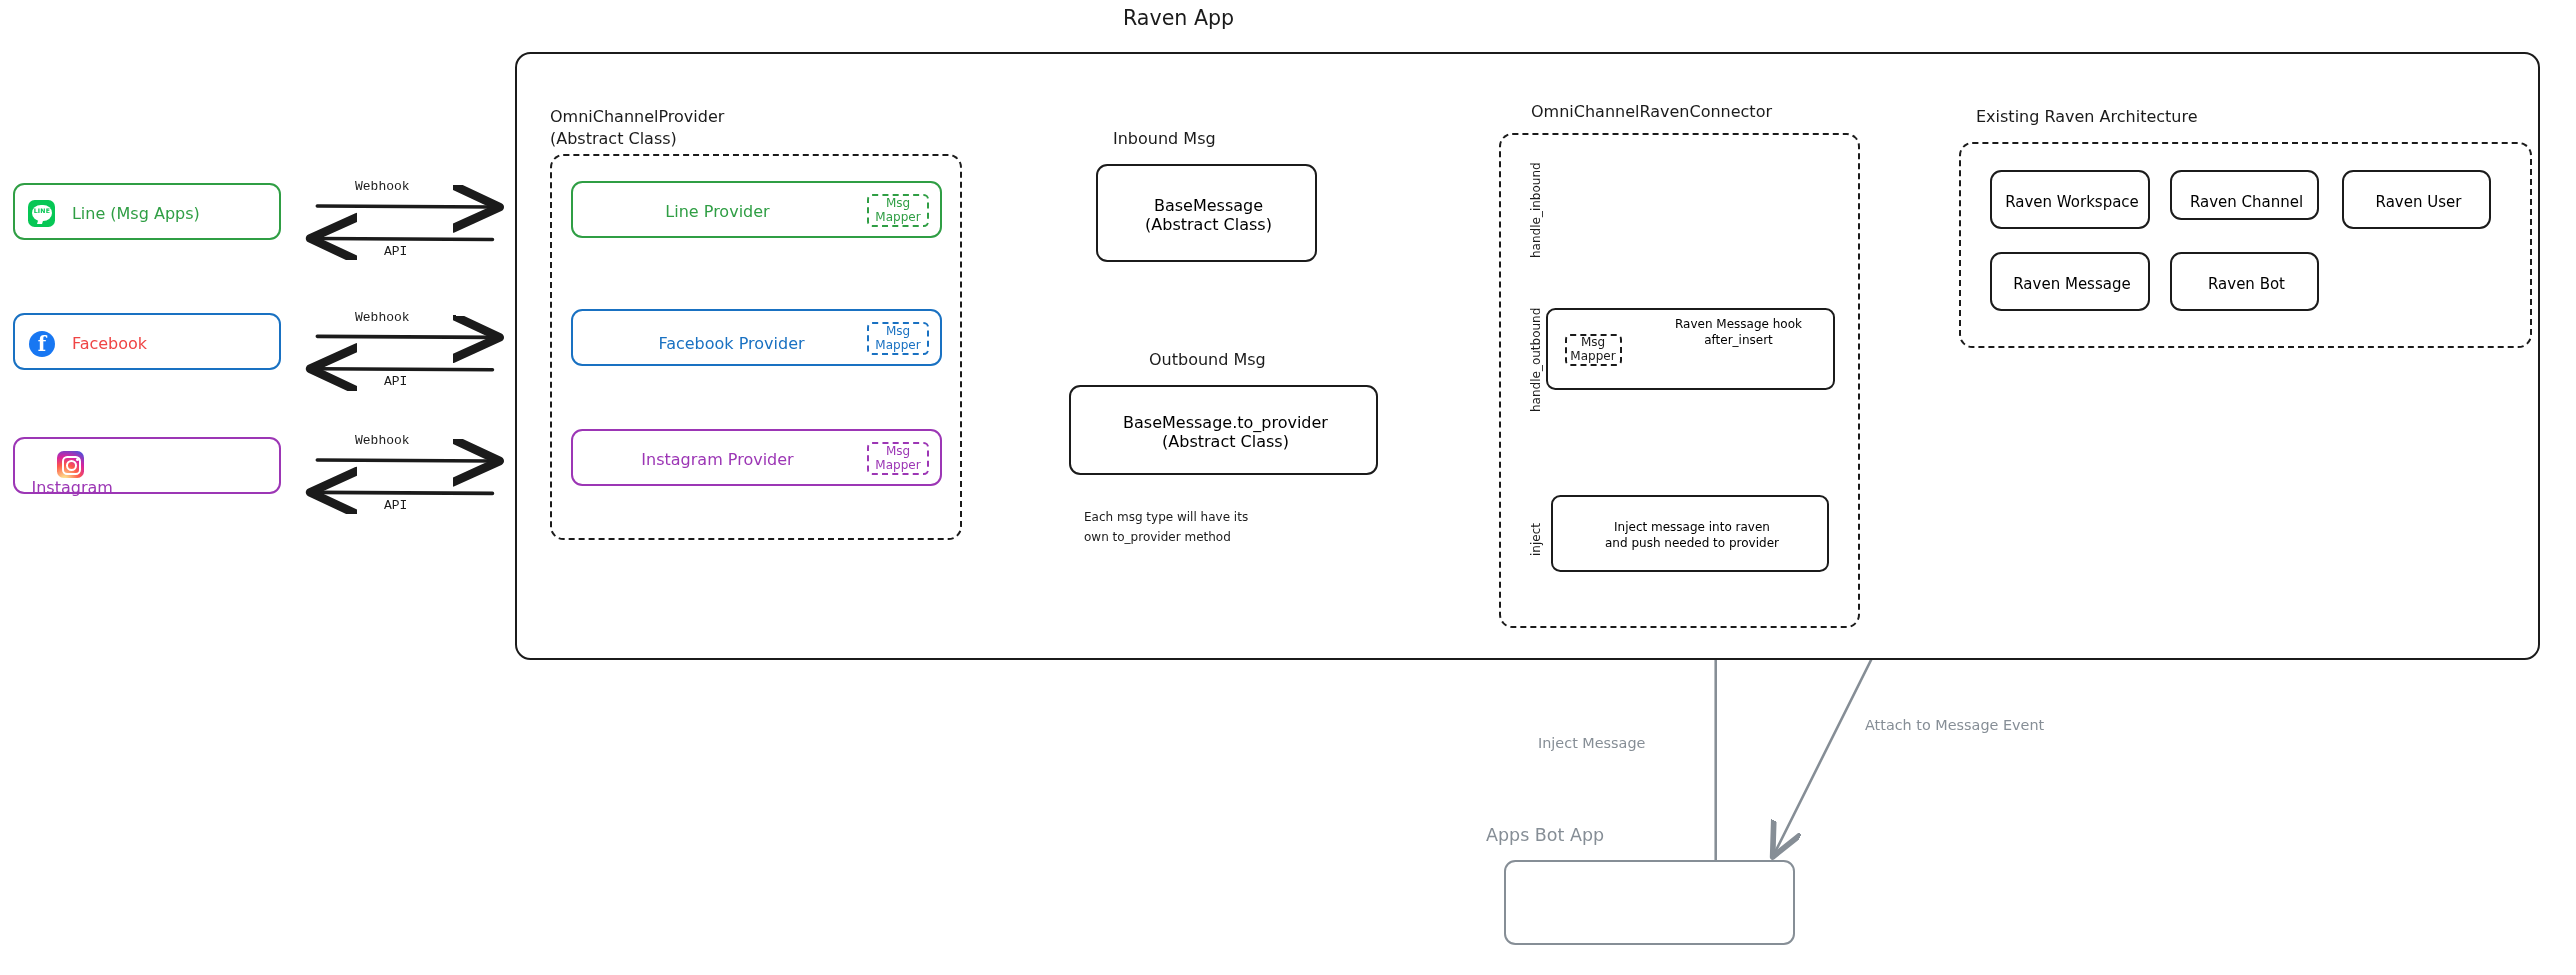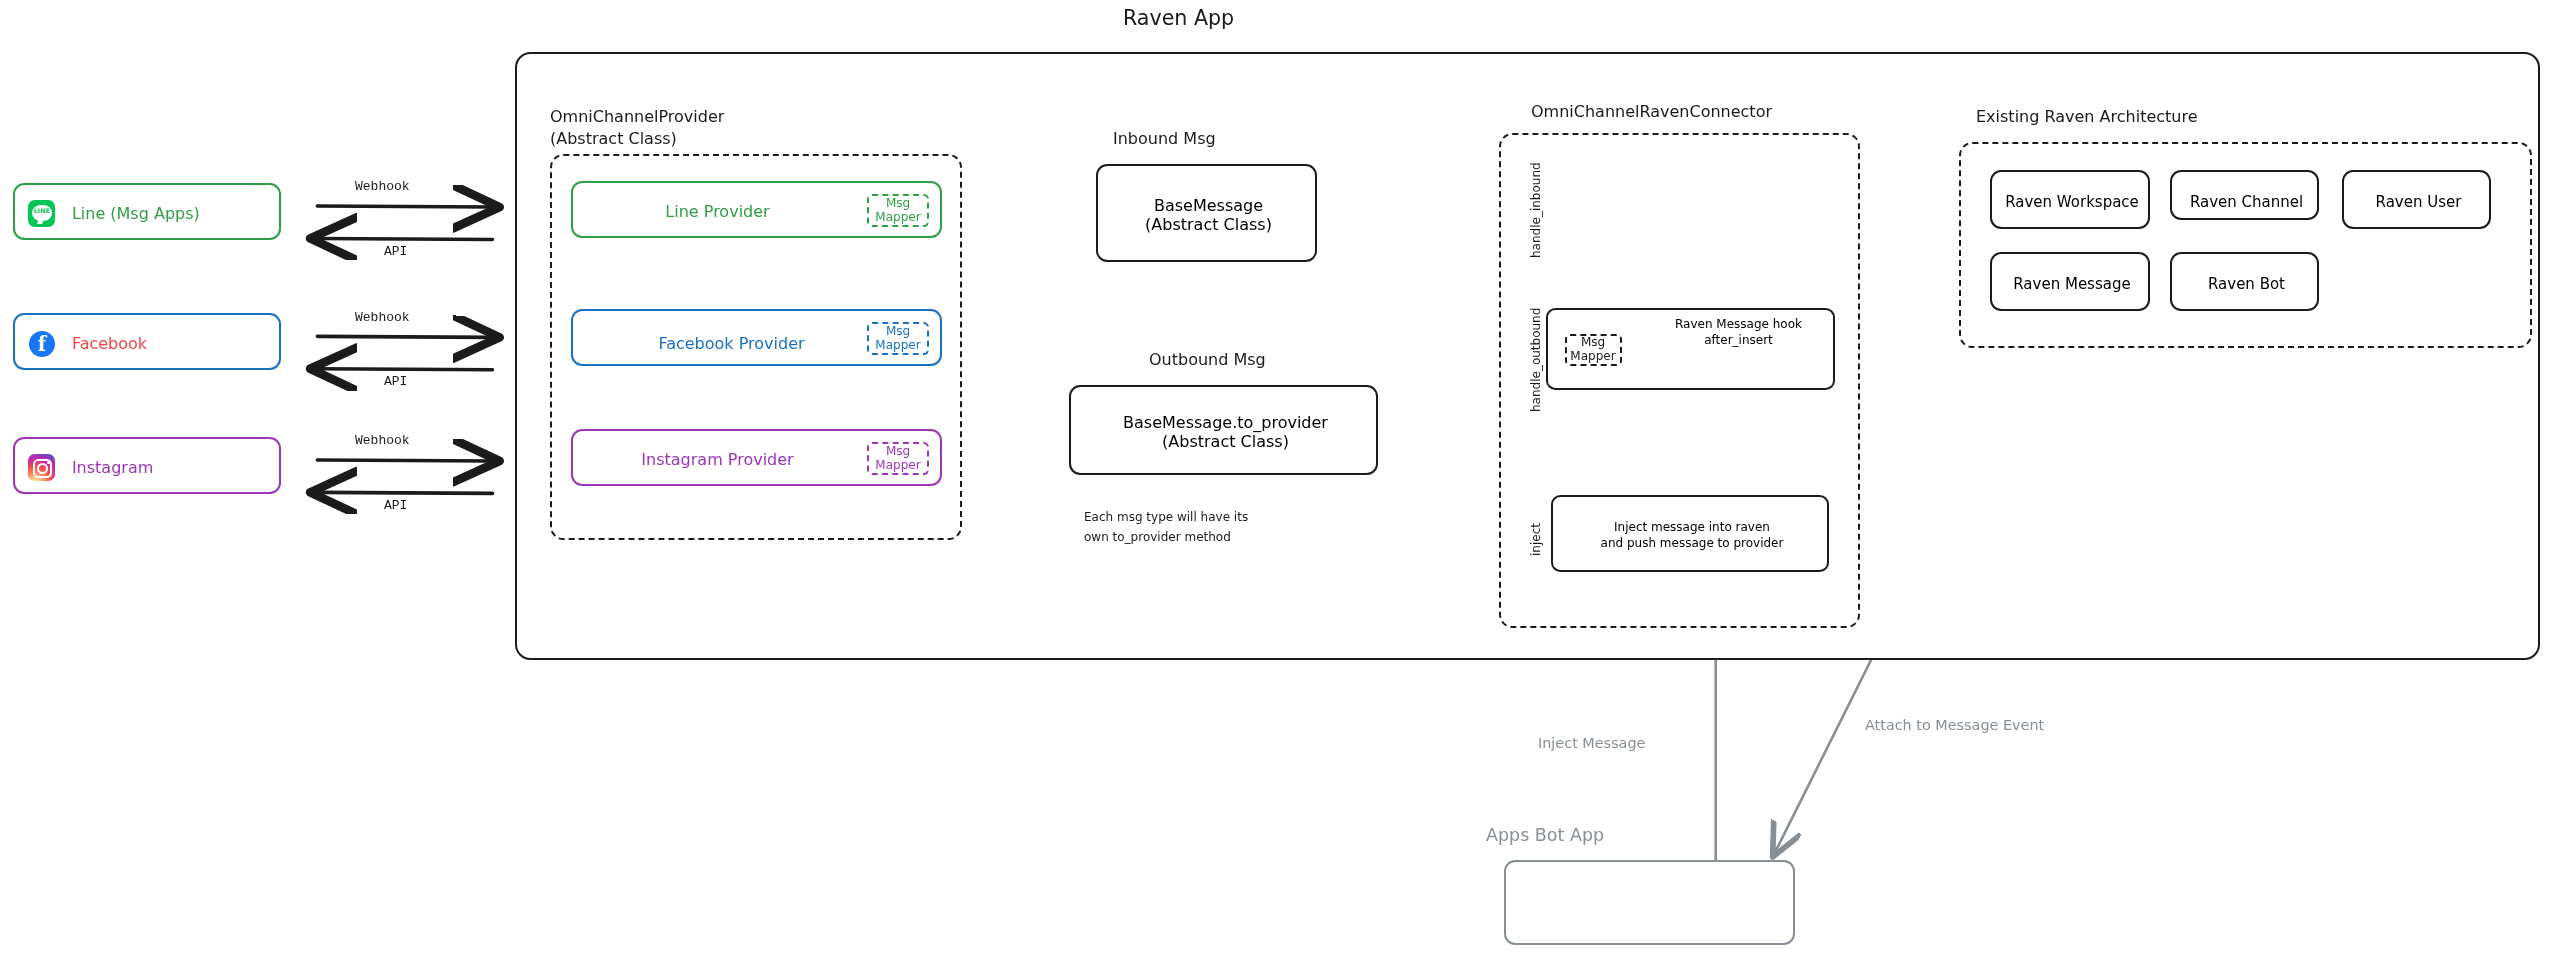--- a/index.html
+++ b/index.html
@@ -115,21 +115,21 @@
             <span class="f">f</span>
           </span>
       </span>
       <span class="nm hand" style="color:#ef4444;">Facebook</span>
     </div>
   </div>
   <div class="lbl small hand" style="left:355px;top:310px;">Webhook</div>
   <div class="lbl small hand" style="left:384px;top:374px;">API</div>
 
   <div class="rbox purple" style="left:13px;top:437px;width:268px;height:57px;">
-    <div class="chan" style="left:0;top:0;height:57px;">
+    <div class="chan" style="left:0;top:12px;height:57px;flex-direction:column;">
       <span class="ico ico-ig">
         <span class="sq"></span>
           <span class="cr"></span>
           <span class="dt"></span>
       </span>
       <span class="nm hand" style="color:#9c36b5;">Instagram</span>
     </div>
   </div>
   <div class="lbl small hand" style="left:355px;top:433px;">Webhook</div>
   <div class="lbl small hand" style="left:384px;top:498px;">API</div>
@@ -205,21 +205,21 @@
       <span><span>Msg</span><br>
       <span>Mapper</span></span>
     </div>
   </div>
 
   <div class="lbl tiny hand vert" style="left:1529px;top:556px;transform:rotate(-90deg);">inject</div>
   <div class="rbox" style="left:1551px;top:495px;width:278px;height:77px;border-radius:9.3px;">
     <div class="ctr" style="left:0;top:0;width:278px;height:77px;">
       <span class="hand" style="font-size:12px;line-height:1.3;text-align:center;">
         <span>Inject message into raven</span><br>
-        <span>and push message to provider</span>
+        <span>and push needed to provider</span>
       </span>
     </div>
   </div>
 
   <div class="lbl grp hand" style="left:1976px;top:107px;">Existing Raven Architecture</div>
   <div class="dbox" style="left:1959px;top:142px;width:573px;height:206px;"></div>
 
   <div class="rbox" style="left:1990px;top:170px;width:160px;height:59px;">
     <div class="ctr" style="left:0;top:0;width:160px;height:59px;">
       <span class="hand" style="font-size:15px;">Raven Workspace</span>

